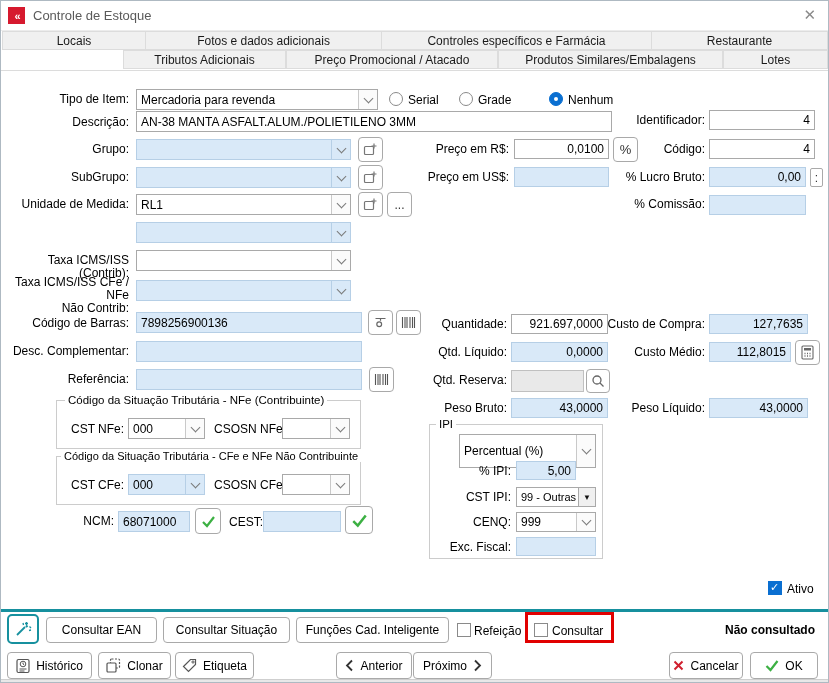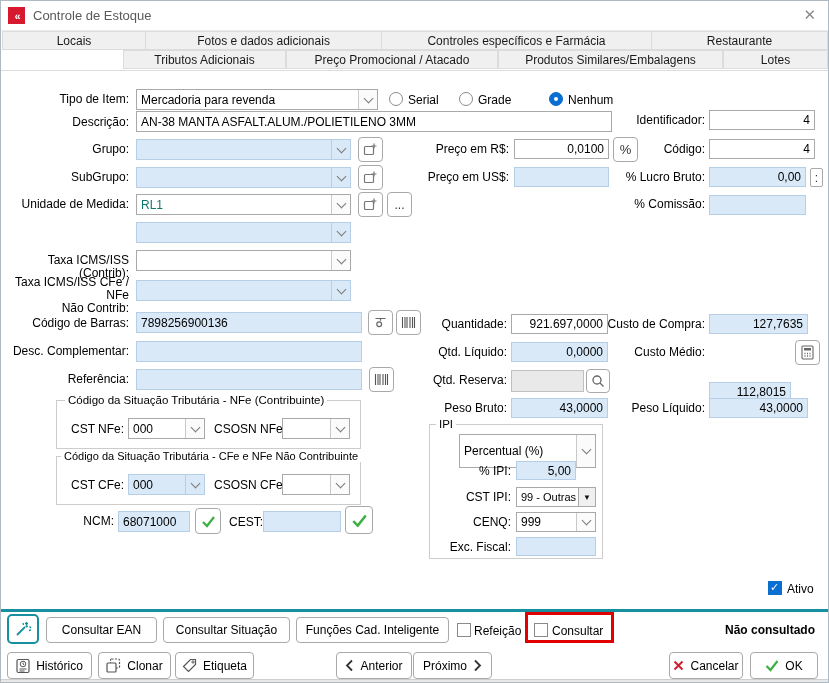--- a/index.html
+++ b/index.html
@@ -18,21 +18,21 @@
   
   .lbl{position:absolute;text-align:right;line-height:13px;white-space:pre-line;color:#000;}
   .inp{position:absolute;border:1px solid #a9a9a9;background:#fff;font-family:"Liberation Sans",sans-serif;
        font-size:12px;padding:1px 4px;box-sizing:border-box;color:#000;outline:none;}
   .inp.num{text-align:right;}
   .inp.blue{background:#d9e9f8;border-color:#b6cfe6;}
   .inp.gray{background:#e9e9e9;border-color:#c0c0c0;}
   .combo{position:absolute;border:1px solid #a9a9a9;background:#fff;box-sizing:border-box;display:flex;align-items:center;}
   .combo.blue{background:#d9e9f8;border-color:#b6cfe6;}
   .combo .cval{flex:1;padding:0 4px;white-space:nowrap;overflow:hidden;}
-  .combo .cval.dim{color:#0f766e;}
+  .combo .cval.dim{color:#000000;}
   .combo .carr{width:18px;align-self:stretch;border-left:1px solid #c9c9c9;background:#fbfbfb;
                display:flex;align-items:center;justify-content:center;}
   .combo.blue .carr{background:transparent;border-left-color:#b6cfe6;}
   .combo .carr.classic{background:#f0f0f0;border-left-color:#a9a9a9;font-size:8px;color:#111;width:16px;}
   .chev{width:6px;height:6px;border-right:1.4px solid #7a7a7a;border-bottom:1.4px solid #7a7a7a;
         transform:rotate(45deg);margin-top:-3px;}
   .sqbtn{position:absolute;border:1px solid #a9a9a9;border-radius:4px;background:#fff;box-sizing:border-box;
          display:flex;align-items:center;justify-content:center;font-size:12px;color:#333;}
   .gbox{position:absolute;border:1px solid #cccccc;box-sizing:border-box;}
   .gtitle{position:absolute;background:#fff;padding:0 3px;font-size:11.5px;white-space:nowrap;}
@@ -201,21 +201,21 @@
   </div>
 
   <div class="lbl" style="left:408px;top:317px;width:98px">Quantidade:</div>
   <input class="inp num" style="left: 510px; top: 313px; width: 97px; height: 20px;" readonly="" value="921.697,0000">
   <div class="lbl" style="left:598px;top:317px;width:106px">Custo de Compra:</div>
   <input class="inp blue num" style="left: 708px; top: 313px; width: 99px; height: 20px;" readonly="" value="127,7635">
 
   <div class="lbl" style="left:408px;top:345px;width:98px">Qtd. Líquido:</div>
   <input class="inp blue num" style="left: 510px; top: 341px; width: 97px; height: 20px;" readonly="" value="0,0000">
   <div class="lbl" style="left:598px;top:345px;width:106px">Custo Médio:</div>
-  <input class="inp blue num" style="left: 708px; top: 341px; width: 82px; height: 20px; margin-top: 40px;" readonly="" value="112,8015">
+  <input class="inp blue num" style="left: 708px; top: 341px; width: 82px; height: 20px;" readonly="" value="112,8015">
   <div class="sqbtn" style="left:794px;top:339px;width:25px;height:25px">
     <svg width="13" height="15" viewBox="0 0 13 15">
         <rect x="1" y="1" width="11" height="13" rx="1" fill="none" stroke="#666" stroke-width="1.1"></rect>
         <rect x="3" y="3" width="7" height="2.5" fill="#666"></rect>
         <path d="M3.5 8.5h1M6 8.5h1M8.5 8.5h1M3.5 11h1M6 11h1M8.5 11h1" stroke="#666" stroke-width="1.4"></path>
       </svg>
   </div>
 
   <div class="lbl" style="left:408px;top:373px;width:98px">Qtd. Reserva:</div>
   <input class="inp gray" style="left: 510px; top: 369px; width: 73px; height: 22px;" readonly="" value="">

